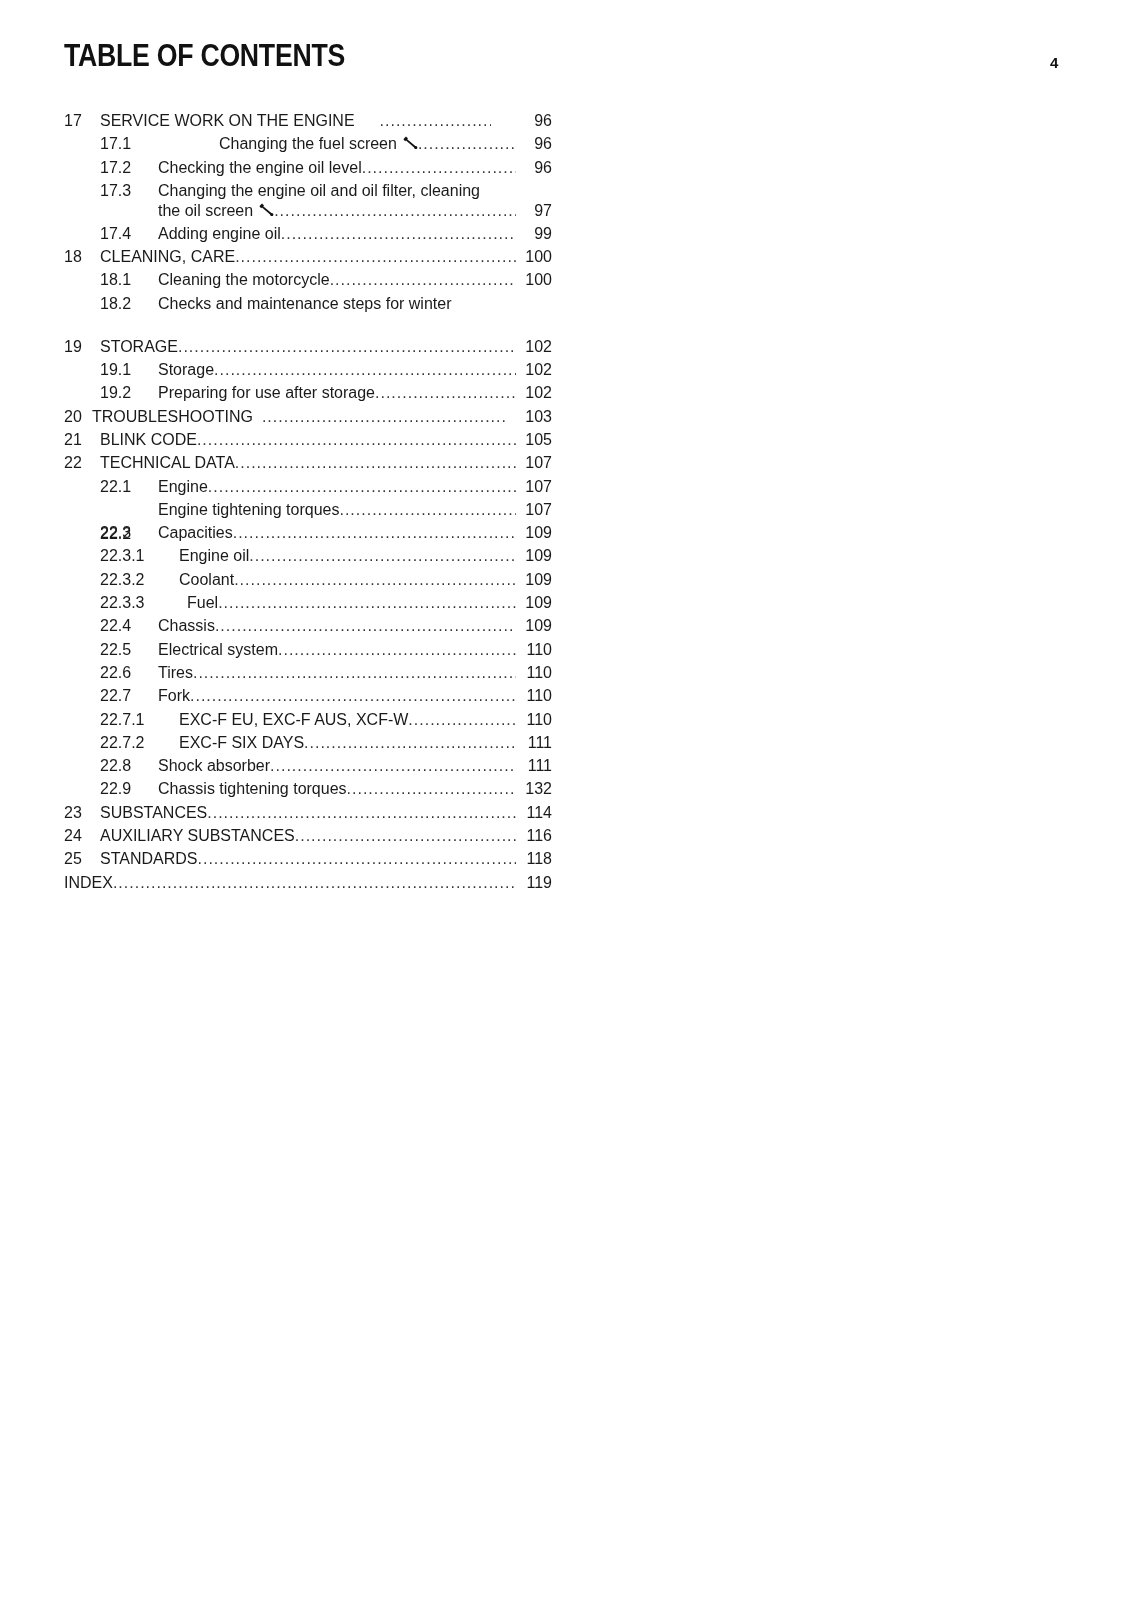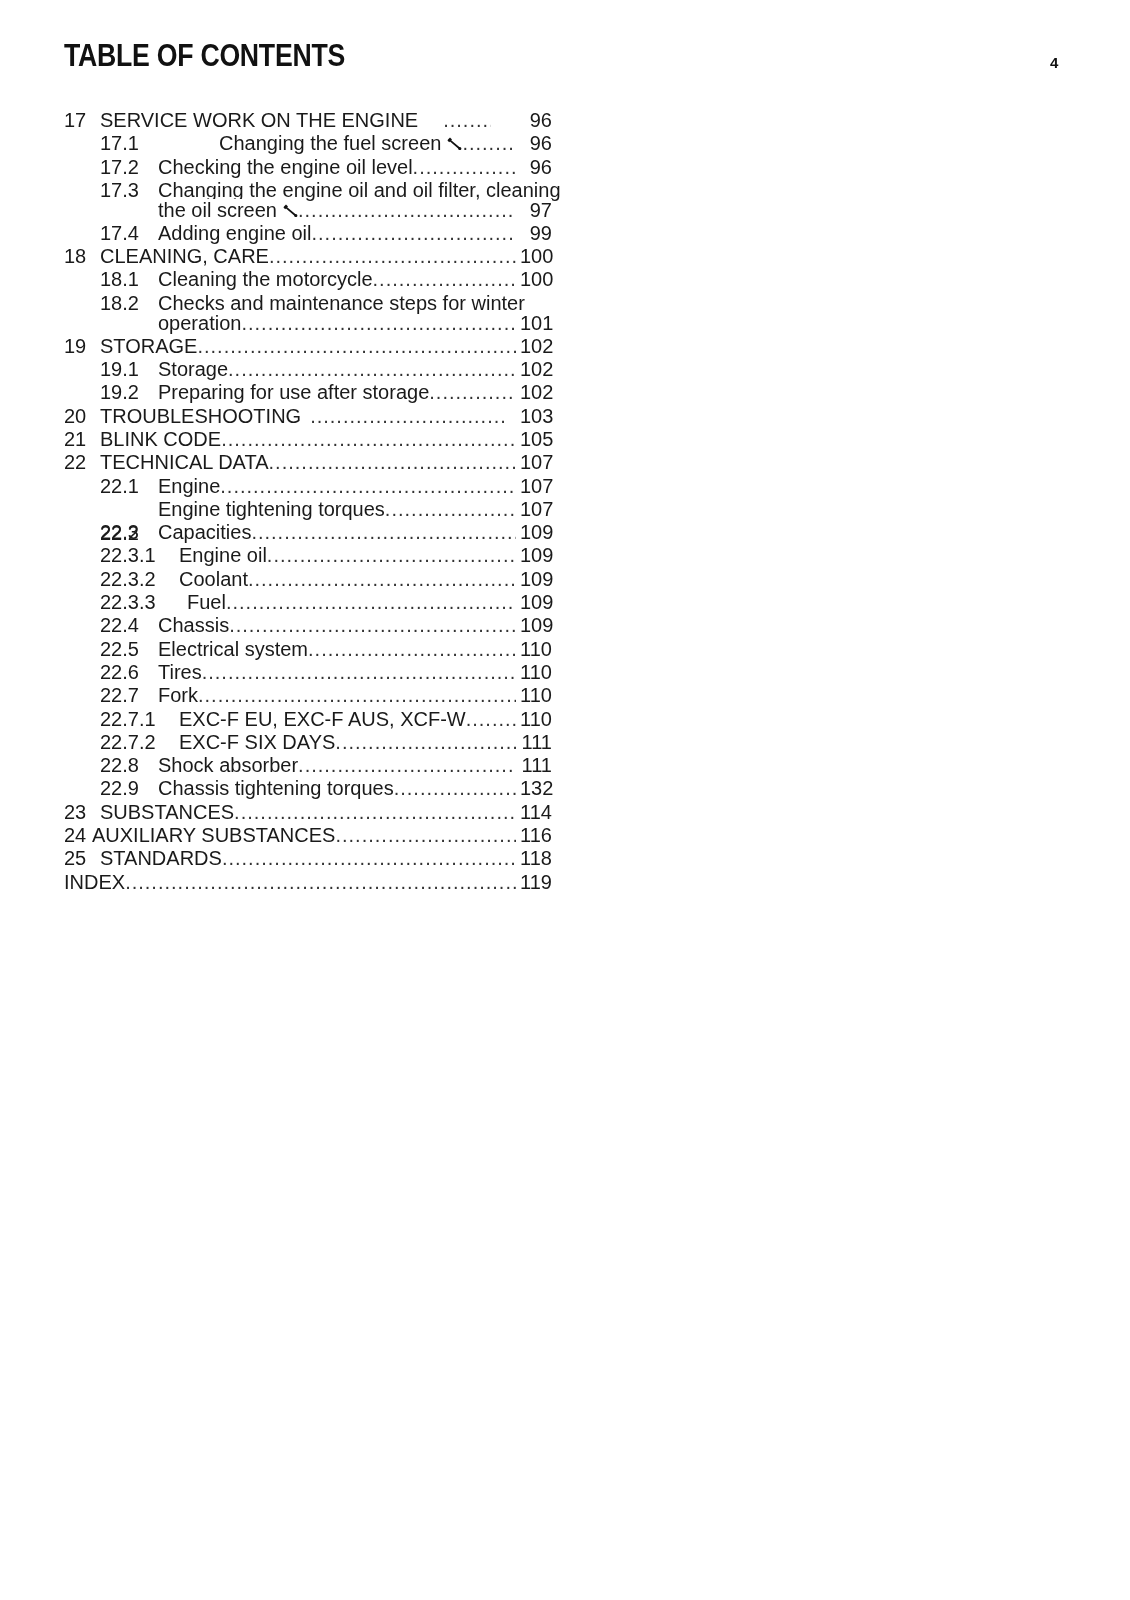--- a/index.html
+++ b/index.html
@@ -1,19 +1,19 @@
 <!DOCTYPE html>
 <html><head>
 <meta charset="utf-8">
 <style>
   html, body { margin:0; padding:0; background:#ffffff; }
   body { width:1130px; height:1600px; position:relative; overflow:hidden; color:#1a1a1a; }
   .title { position:absolute; left:64px; top:38px; font-family:"Liberation Sans", sans-serif; font-weight:bold; font-size:31px; letter-spacing:-0.3px; transform:scaleX(0.86); transform-origin:left top; color:#111; }
   .pagenum { position:absolute; left:1050px; top:54px; font-family:"Liberation Sans", sans-serif; font-weight:bold; font-size:15px; color:#111; }
-  .toc { position:absolute; left:64px; top:109px; width:488px; font-family:"Liberation Sans", sans-serif; font-size:20px; }
+  .toc { position:absolute; left:64px; top:109px; width:488px; font-family:"Liberation Sans", sans-serif; font-size:16px; }
   .row { position:relative; height:23.3px; line-height:23.3px; white-space:nowrap; }
   .row.tall { height:43px; }
   .row .num { position:absolute; left:0; top:0; }
   .row .txt { position:absolute; top:0; right:0; display:flex; }
   .row .label { white-space:nowrap; background:#fff; }
   .row .fill { flex:1; overflow:hidden; white-space:nowrap; }
   .row .fill::after { content:"......................................................................................................................................................................................"; letter-spacing:1px; color:#333; }
   .row .page { text-align:right; padding-left:4px; background:#fff; width:32px; }
   .row.tall .line1 { position:absolute; top:0; white-space:nowrap; }
   .row.tall .txt { top:20px; }
@@ -85,25 +85,20 @@
       <span class="num" style="left: 36px;">18.1</span>
       <div class="txt" style="left: 94px;">
         <span class="label"><span>Cleaning the motorcycle</span></span>
         <span class="fill"></span>
         <span class="page">100</span>
       </div>
     </div>
     <div class="row tall">
       <span class="num" style="left: 36px;">18.2</span>
       <span class="line1" style="left: 94px;">Checks and maintenance steps for winter</span>
-      <div class="txt" style="left: 94px;">
-        <span class="label"><span>operation</span></span>
-        <span class="fill"></span>
-        <span class="page">101</span>
-      </div>
     </div>
     <div class="row">
       <span class="num" style="left: 0px;">19</span>
       <div class="txt" style="left: 36px;">
         <span class="label"><span>STORAGE</span></span>
         <span class="fill"></span>
         <span class="page">102</span>
       </div>
     </div>
     <div class="row">
@@ -117,21 +112,21 @@
     <div class="row">
       <span class="num" style="left: 36px;">19.2</span>
       <div class="txt" style="left: 94px;">
         <span class="label"><span>Preparing for use after storage</span></span>
         <span class="fill"></span>
         <span class="page">102</span>
       </div>
     </div>
     <div class="row">
       <span class="num" style="left: 0px;">20</span>
-      <div class="txt" style="left: 36px; gap: 9px;">
+      <div class="txt" style="left: 28px; gap: 9px;">
         <span class="label"><span>TROUBLESHOOTING</span></span>
         <span class="fill"></span>
         <span class="page">103</span>
       </div>
     </div>
     <div class="row">
       <span class="num" style="left: 0px;">21</span>
       <div class="txt" style="left: 36px;">
         <span class="label"><span>BLINK CODE</span></span>
         <span class="fill"></span>
@@ -261,21 +256,21 @@
     <div class="row">
       <span class="num" style="left: 0px;">23</span>
       <div class="txt" style="left: 36px;">
         <span class="label"><span>SUBSTANCES</span></span>
         <span class="fill"></span>
         <span class="page">114</span>
       </div>
     </div>
     <div class="row">
       <span class="num" style="left: 0px;">24</span>
-      <div class="txt" style="left: 28px;">
+      <div class="txt" style="left: 36px;">
         <span class="label"><span>AUXILIARY SUBSTANCES</span></span>
         <span class="fill"></span>
         <span class="page">116</span>
       </div>
     </div>
     <div class="row">
       <span class="num" style="left: 0px;">25</span>
       <div class="txt" style="left: 36px;">
         <span class="label"><span>STANDARDS</span></span>
         <span class="fill"></span>

